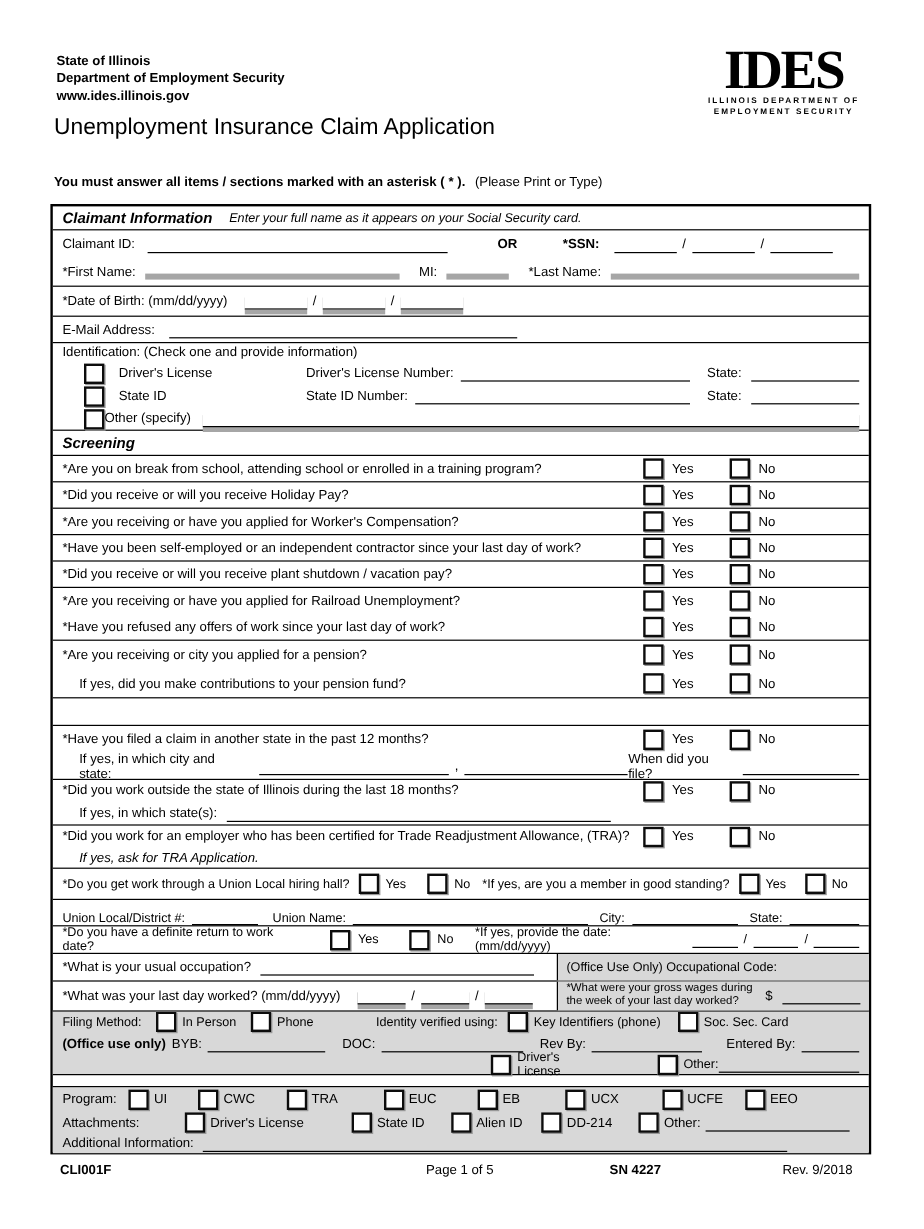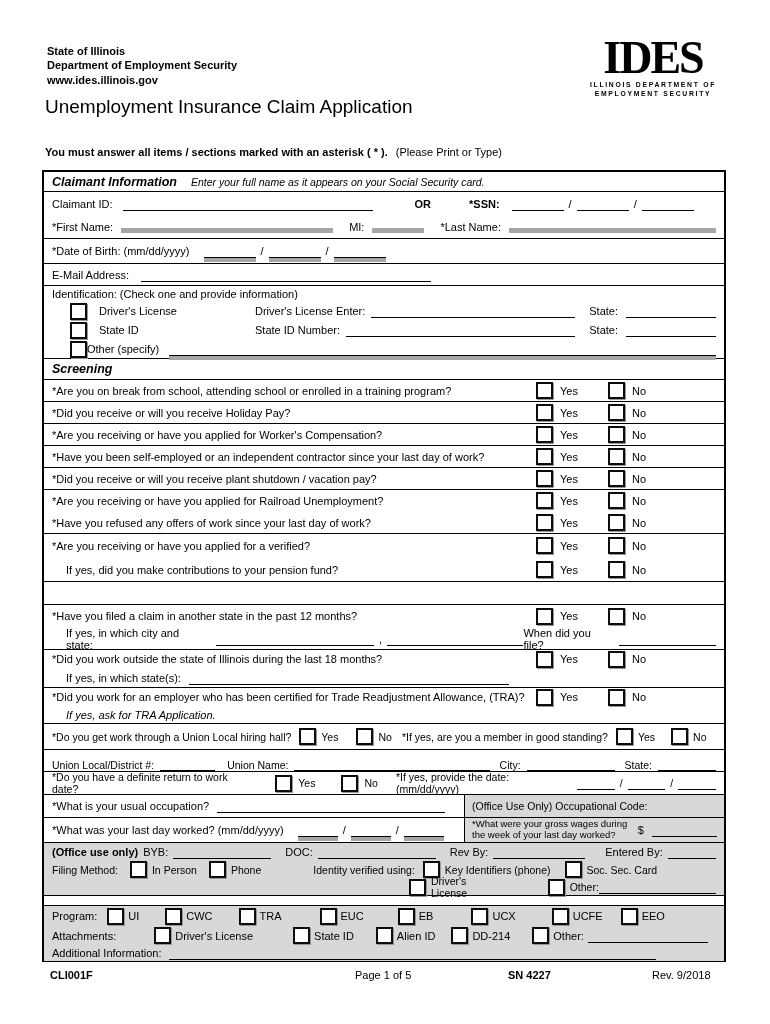--- a/index.html
+++ b/index.html
@@ -104,21 +104,21 @@
       <span class="ln" style="width:290px;margin-left:12px;"></span>
     </div>
 
     <div class="col bb" style="height:73px;padding:0;">
       <div class="r" style="height:16px;">
         <span>Identification: (Check one and provide information)</span>
       </div>
       <div class="r" style="height:19px;">
         <span class="cb" style="margin-left:18px;"></span>
         <span style="margin-left:12px;width:128px;">Driver's License</span>
-        <span style="margin-left:28px;">Driver's License Enter:</span>
+        <span style="margin-left:28px;">Driver's License Number:</span>
         <span class="ln" style="flex:1;margin-left:6px;"></span>
         <span style="margin-left:14px;">State:</span>
         <span class="ln" style="width:90px;margin-left:8px;"></span>
       </div>
       <div class="r" style="height:19px;">
         <span class="cb" style="margin-left:18px;"></span>
         <span style="margin-left:12px;width:128px;">State ID</span>
         <span style="margin-left:28px;">State ID Number:</span>
         <span class="ln" style="flex:1;margin-left:6px;"></span>
         <span style="margin-left:14px;">State:</span>
@@ -197,21 +197,21 @@
             <span class="cb"></span>
             <span class="l1">Yes</span>
             <span class="cb"></span>
             <span>No</span>
           </span>
       </div>
     </div>
 
     <div class="col bb" style="height:48px;padding:0;">
       <div class="r" style="height:24px;">
-        <span>*Are you receiving or have you applied for a verified?</span>
+        <span>*Are you receiving or city you applied for a pension?</span>
         <span class="yn">
             <span class="cb"></span>
             <span class="l1">Yes</span>
             <span class="cb"></span>
             <span>No</span>
           </span>
       </div>
       <div class="r" style="height:24px;">
         <span class="ind">If yes, did you make contributions to your pension fund?</span>
         <span class="yn">
@@ -330,42 +330,42 @@
       <span class="sl">/</span>
       <span class="lng" style="width:40px;"></span>
       <span class="rcell">
         <span style="font-size:9.5px;width:158px;line-height:1.15;">*What were your gross wages during the week of your last day worked?</span>
         <span style="margin-left:10px;">$</span>
         <span class="ln" style="width:66px;margin-left:8px;"></span>
       </span>
     </div>
 
     <div class="col bb gray" style="height:53px;padding:0;">
-      <div class="r" style="height:18px;">
-        <span class="b">(Office use only)</span>
-        <span style="margin-left:5px;">BYB:</span>
-        <span class="ln" style="width:98px;margin-left:5px;"></span>
-        <span style="margin-left:14px;">DOC:</span>
-        <span class="ln" style="width:118px;margin-left:5px;"></span>
-        <span style="margin-left:14px;">Rev By:</span>
-        <span class="ln" style="width:92px;margin-left:5px;"></span>
-        <span style="margin-left:20px;">Entered By:</span>
-        <span class="ln" style="flex:1;margin-left:5px;"></span>
-      </div>
       <div class="r small" style="height:18px;">
         <span>Filing Method:</span>
         <span class="cb" style="margin-left:12px;"></span>
         <span style="margin-left:5px;">In Person</span>
         <span class="cb" style="margin-left:12px;"></span>
         <span style="margin-left:5px;">Phone</span>
         <span style="margin-left:52px;">Identity verified using:</span>
         <span class="cb" style="margin-left:8px;"></span>
         <span style="margin-left:5px;">Key Identifiers (phone)</span>
         <span class="cb" style="margin-left:14px;"></span>
         <span style="margin-left:5px;">Soc. Sec. Card</span>
+      </div>
+      <div class="r" style="height:18px;">
+        <span class="b">(Office use only)</span>
+        <span style="margin-left:5px;">BYB:</span>
+        <span class="ln" style="width:98px;margin-left:5px;"></span>
+        <span style="margin-left:14px;">DOC:</span>
+        <span class="ln" style="width:118px;margin-left:5px;"></span>
+        <span style="margin-left:14px;">Rev By:</span>
+        <span class="ln" style="width:92px;margin-left:5px;"></span>
+        <span style="margin-left:20px;">Entered By:</span>
+        <span class="ln" style="flex:1;margin-left:5px;"></span>
       </div>
       <div class="r small" style="height:17px;">
         <span class="cb" style="margin-left:357px;"></span>
         <span style="margin-left:5px;">Driver's License</span>
         <span class="cb" style="margin-left:44px;"></span>
         <span style="margin-left:5px;">Other:</span>
         <span class="ln" style="width:120px;"></span>
       </div>
     </div>
 

